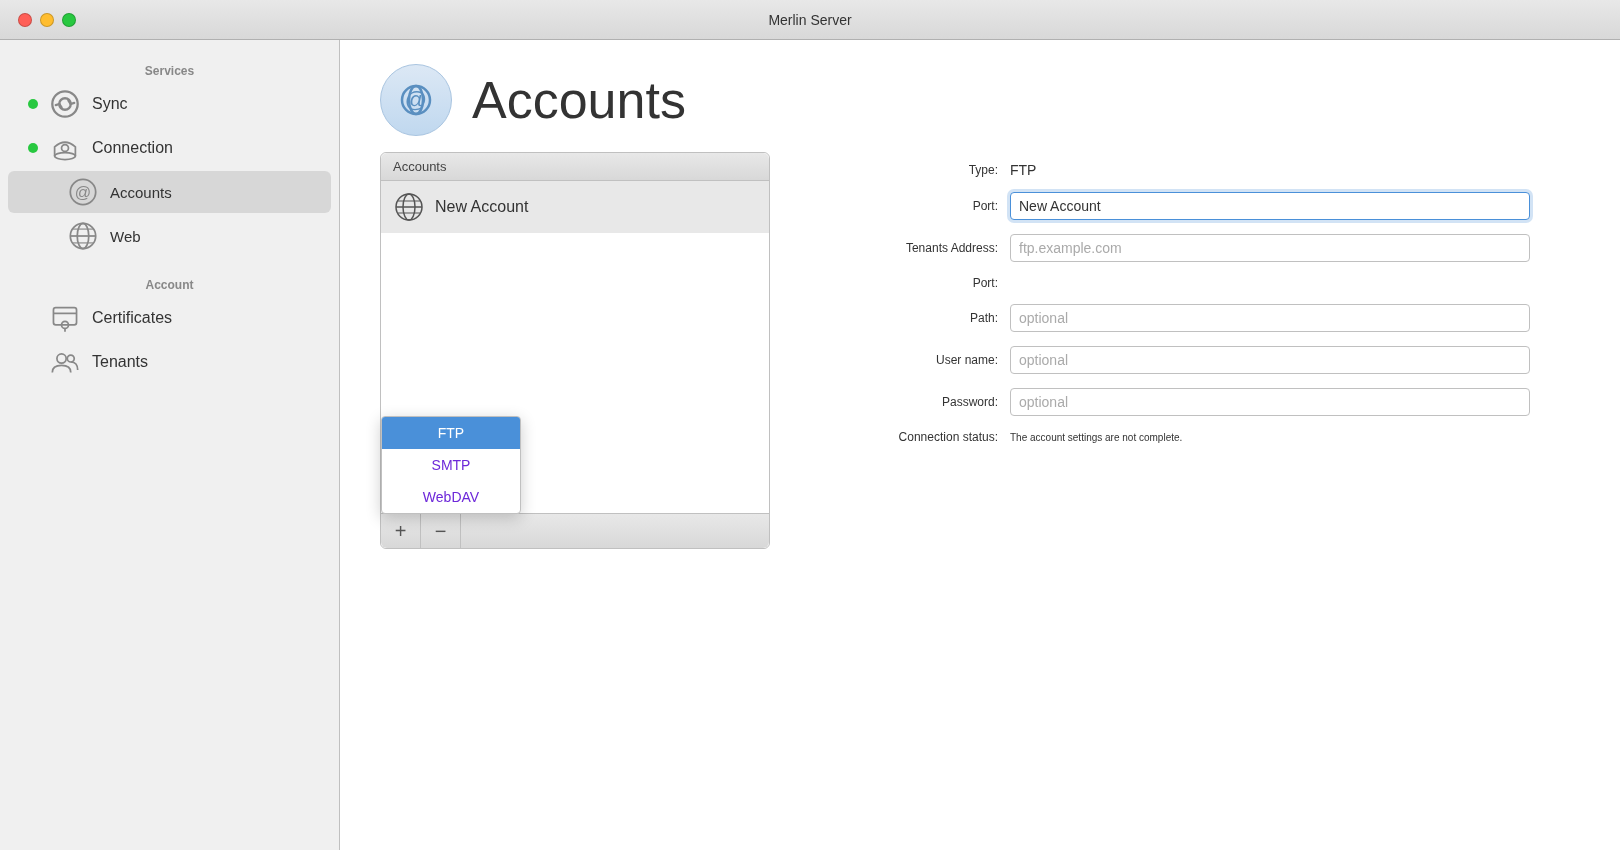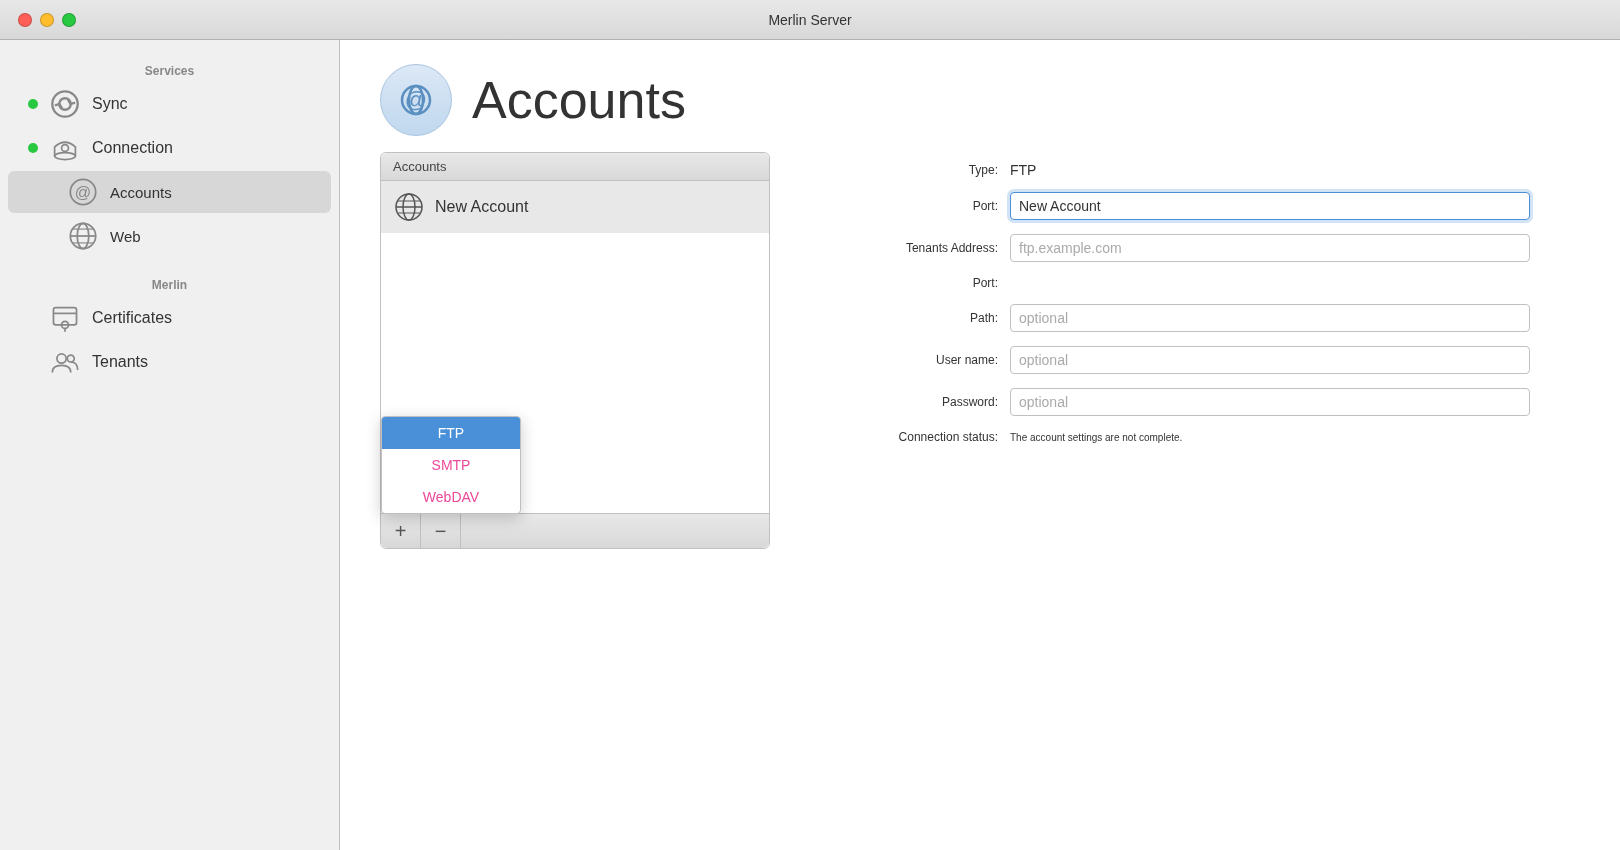--- a/index.html
+++ b/index.html
@@ -231,21 +231,21 @@
       background: #fff;
       border: 1px solid #c0c0c0;
       border-radius: 4px;
       box-shadow: 0 4px 16px rgba(0,0,0,0.2);
       overflow: hidden;
       z-index: 100;
     }
     .dropdown-item {
       padding: 8px 16px;
       font-size: 14px;
-      color: #ec4899;
+      color: #6d28d9;
       cursor: pointer;
       text-align: center;
     }
     .dropdown-item.selected {
       background: #4a90d9;
       color: #fff;
     }
 
     
     .form-area {
@@ -358,21 +358,21 @@
           <ellipse cx="13" cy="13" rx="5" ry="11" stroke="#888" stroke-width="1.5"></ellipse>
           <line x1="2" y1="13" x2="24" y2="13" stroke="#888" stroke-width="1.5"></line>
           <line x1="4" y1="7" x2="22" y2="7" stroke="#888" stroke-width="1"></line>
           <line x1="4" y1="19" x2="22" y2="19" stroke="#888" stroke-width="1"></line>
         </svg>
       </div>
       <span class="item-label">Web</span>
     </div>
 
     <div style="height: 12px;"></div>
-    <div class="sidebar-section-label">Merlin</div>
+    <div class="sidebar-section-label">Account</div>
 
     <div class="sidebar-item">
       <div class="status-dot invisible"></div>
       <div class="sidebar-icon">
         <svg viewBox="0 0 26 26" fill="none" xmlns="http://www.w3.org/2000/svg">
           <rect x="3" y="4" width="20" height="15" rx="2" stroke="#888" stroke-width="1.5" fill="none"></rect>
           <line x1="3" y1="9" x2="23" y2="9" stroke="#888" stroke-width="1.5"></line>
           <circle cx="13" cy="19" r="3" stroke="#888" stroke-width="1.5" fill="none"></circle>
           <line x1="13" y1="22" x2="13" y2="25" stroke="#888" stroke-width="1.5"></line>
         </svg>

